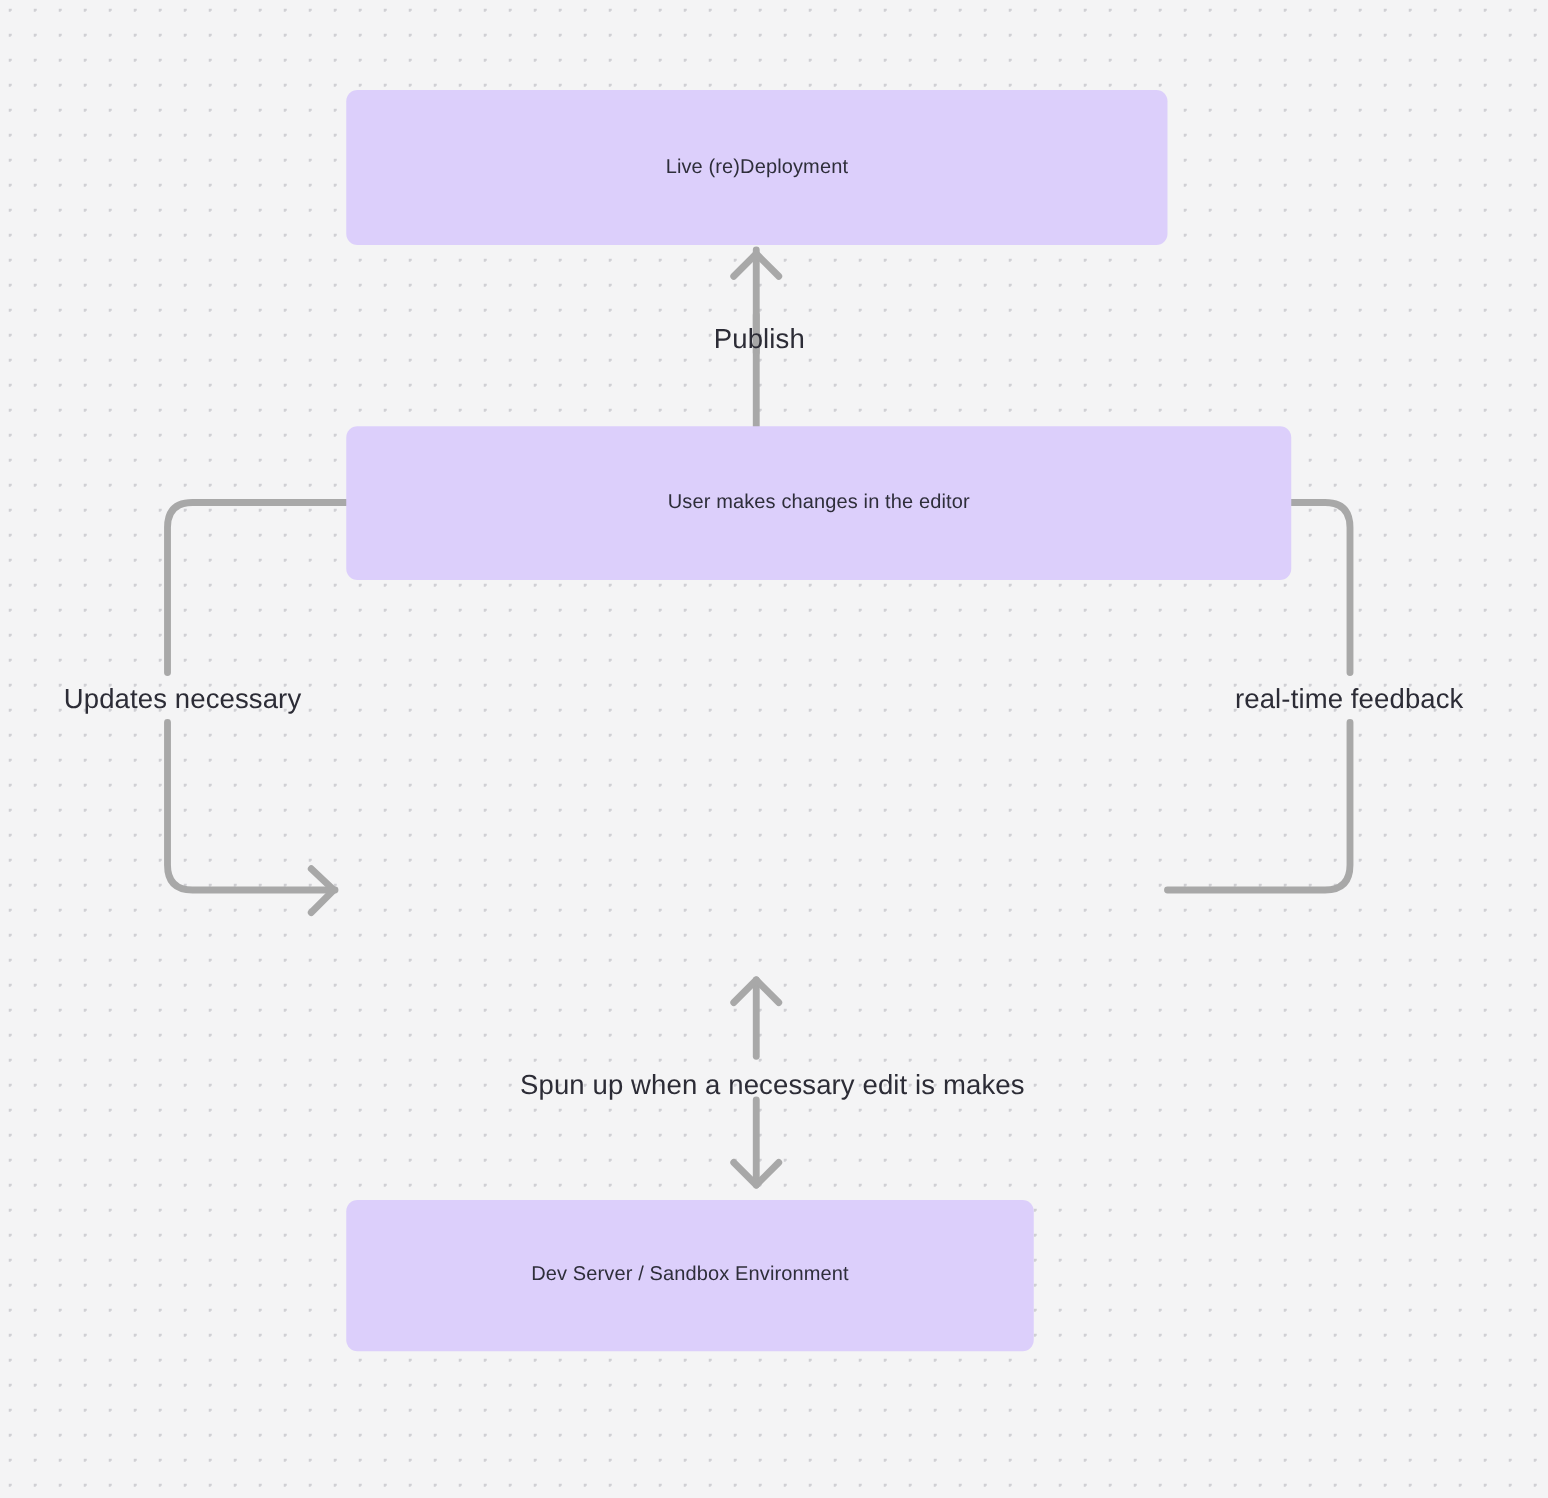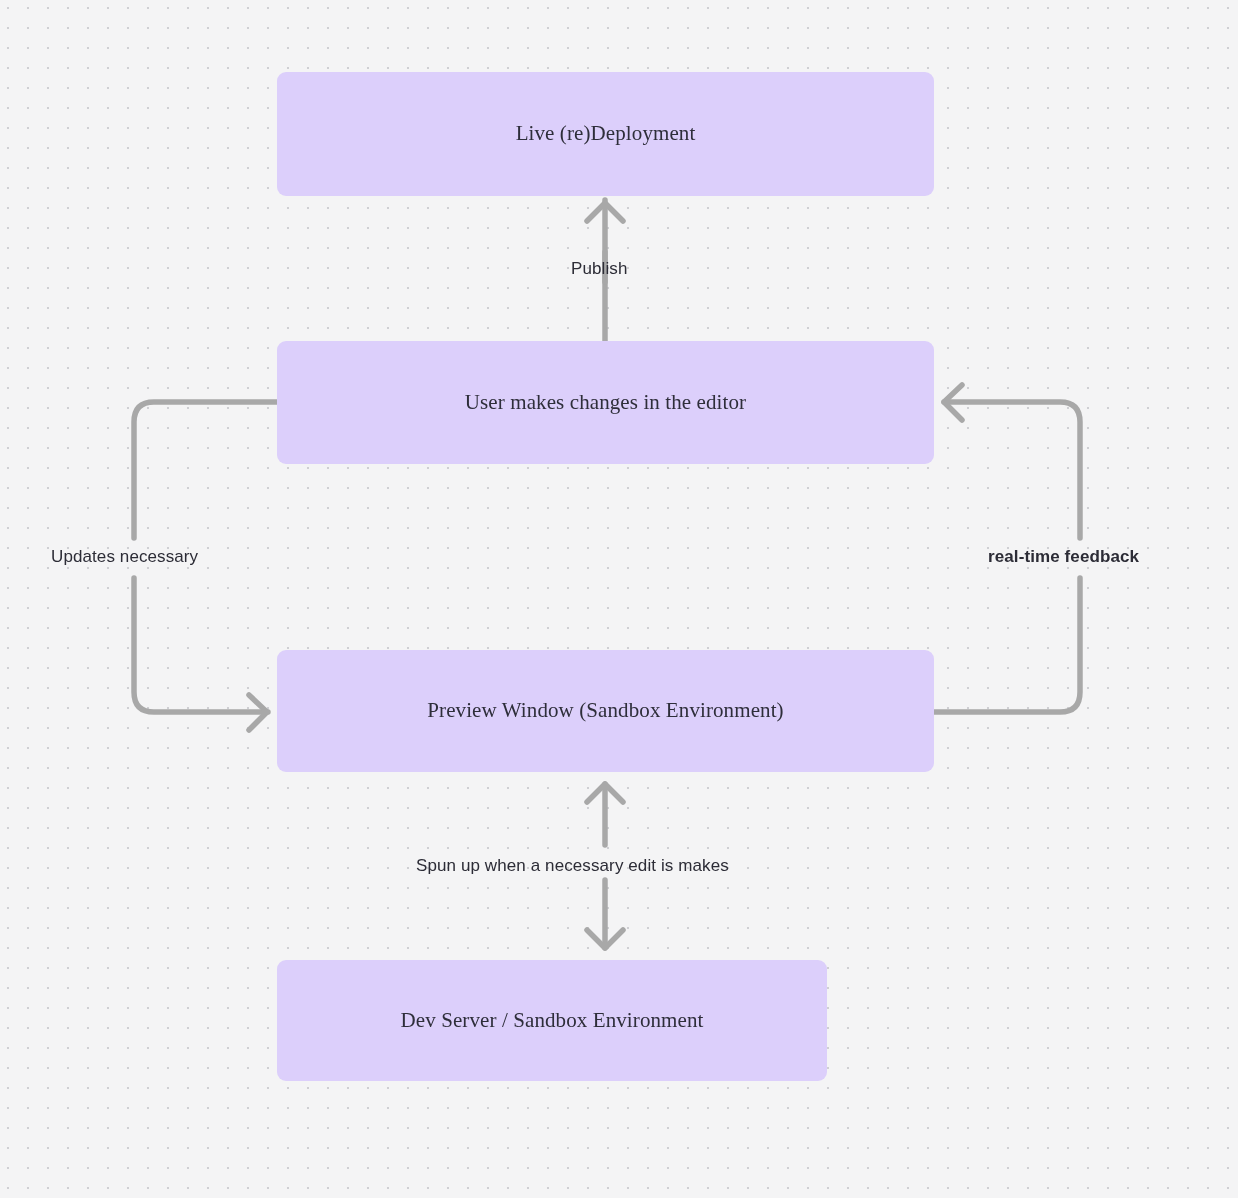--- a/index.html
+++ b/index.html
@@ -38,49 +38,48 @@
     position: absolute;
     background-color: #dccffb;
     border-radius: 9px;
     display: flex;
     align-items: center;
     justify-content: center;
     box-sizing: border-box;
   }
 
   .node-label {
-    font-size: 21px;
+    font-size: 16px;
     color: #2e2e3a;
     letter-spacing: 0.1px;
     text-align: center;
     line-height: 1.3;
     white-space: nowrap;
-    font-family: Liberation Serif, serif;
   }
 
   .edge-label {
     position: absolute;
-    font-size: 17px;
+    font-size: 22px;
     color: #2c2c36;
     letter-spacing: 0.1px;
     white-space: nowrap;
     line-height: 1;
     background: transparent;
   }
 
   
   #node-live-deployment   { left: 277px; top: 72px;   width: 657px; height: 124px; }
-  #node-user-edits        { left: 277px; top: 341px;  width: 657px; height: 123px; }
+  #node-user-edits        { left: 277px; top: 341px;  width: 756px; height: 123px; }
   #node-preview-window    { left: 277px; top: 650px;  width: 657px; height: 122px; }
   #node-dev-server        { left: 277px; top: 960px;  width: 550px; height: 121px; }
 
   
   #label-publish           { left: 571px; top: 260px; }
   #label-updates-instantly { left: 51px;  top: 548px; }
-  #label-realtime-feedback { left: 988px; top: 548px; font-weight: bold; }
+  #label-realtime-feedback { left: 988px; top: 548px; }
   #label-spun-up           { left: 416px; top: 857px; }
 </style>
 </head>
 <body>
 
 <div id="canvas">
 
   <svg class="edge-layer" viewBox="0 0 1238 1198" width="1238" height="1198" xmlns="http://www.w3.org/2000/svg">
 
     <g>
@@ -121,23 +120,20 @@
   </svg>
 
   <div class="node" id="node-live-deployment">
     <span class="node-label">Live (re)Deployment</span>
   </div>
 
   <div class="node" id="node-user-edits">
     <span class="node-label">User makes changes in the editor</span>
   </div>
 
-  <div class="node" id="node-preview-window">
-    <span class="node-label">Preview Window (Sandbox Environment)</span>
-  </div>
 
   <div class="node" id="node-dev-server">
     <span class="node-label">Dev Server / Sandbox Environment</span>
   </div>
 
   <div class="edge-label" id="label-publish">Publish</div>
 
   <div class="edge-label" id="label-updates-instantly">Updates necessary</div>
 
   <div class="edge-label" id="label-realtime-feedback">real-time feedback</div>

